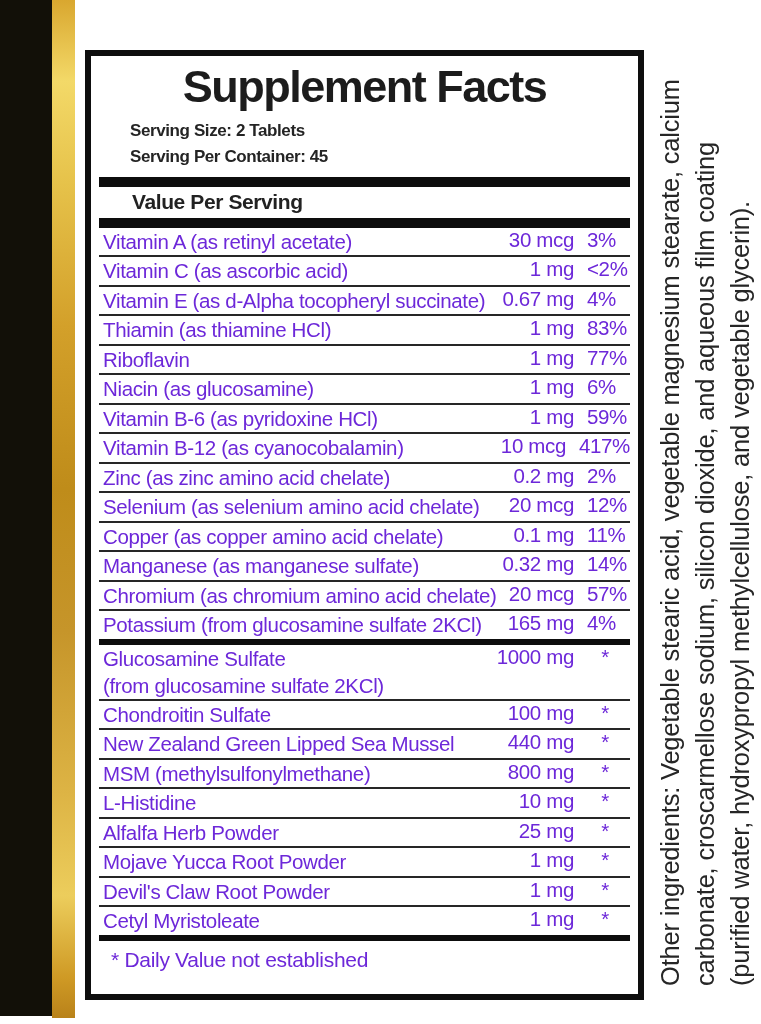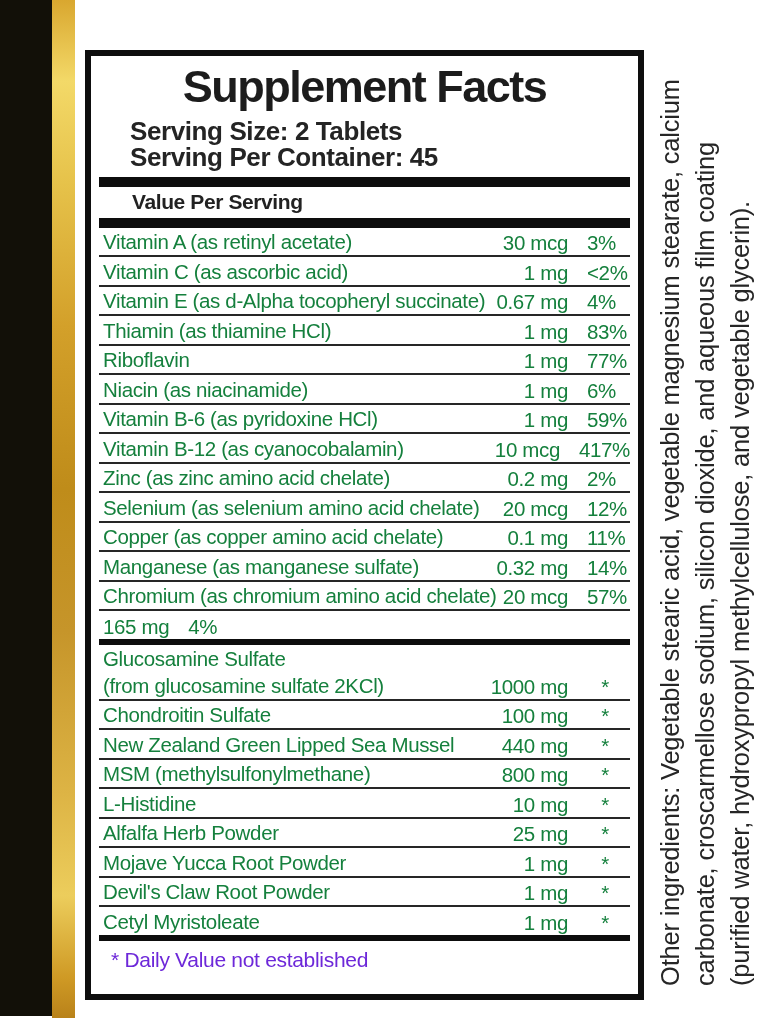--- a/index.html
+++ b/index.html
@@ -38,49 +38,48 @@
     margin-top: 5px;
     text-align: center;
     font-size: 45px;
     font-weight: bold;
     letter-spacing: -1.5px;
     color: #1c1c1c;
     line-height: 1.15;
   }
   .serving-block {
     margin: 5px 0 7px 39px;
-    font-size: 26px;
+    font-size: 17px;
     font-weight: bold;
     letter-spacing: -0.4px;
     line-height: 26px;
     color: #242424;
   }
   .bar-thick { height: 10px; background: #0d0d0d; margin: 0 8px; }
   .bar-mid   { height: 6px;  background: #0d0d0d; margin: 0 8px; }
 
   .col-header {
     margin: 0 8px;
     padding: 3px 0 4px 33px;
     font-size: 21px;
     font-weight: bold;
     letter-spacing: -0.4px;
     color: #222;
   }
 
   .rows { margin: 0 8px; }
   .row {
     display: flex;
-    align-items: flex-end;
+    align-items: flex-start;
     min-height: 27.5px;
     border-bottom: 2px solid #262626;
     font-size: 20.5px;
     letter-spacing: -0.35px;
-    color: #15803d;
+    color: #6d28d9;
     padding: 0 0 0 4px;
-    gap: 6px;
   }
   .rows .row:last-child { border-bottom: none; }
   .row .name { flex: 1 1 auto; min-width: 0; white-space: nowrap; line-height: 27px; }
   .row .name .name2 { line-height: 27px; }
   .row .amt { flex: 0 0 auto; white-space: nowrap; text-align: right; padding-right: 6px; }
   .row .dv  { flex: 0 0 50px; white-space: nowrap; padding-left: 7px; box-sizing: border-box; }
   .row .dv.star { text-align: center; padding-left: 0; }
 
   .footnote {
     margin: 0 8px;
@@ -158,21 +157,21 @@
     <div class="dv">83%</div>
   </div>
 
   <div class="row">
     <div class="name"><span>Riboflavin</span></div>
     <div class="amt">1 mg</div>
     <div class="dv">77%</div>
   </div>
 
   <div class="row">
-    <div class="name"><span>Niacin (as niacinamide)</span></div>
+    <div class="name"><span>Niacin (as glucosamine)</span></div>
     <div class="amt">1 mg</div>
     <div class="dv">6%</div>
   </div>
 
   <div class="row">
     <div class="name"><span>Vitamin B-6 (as pyridoxine HCl)</span></div>
     <div class="amt">1 mg</div>
     <div class="dv">59%</div>
   </div>
 
@@ -206,20 +205,21 @@
     <div class="dv">14%</div>
   </div>
 
   <div class="row">
     <div class="name"><span>Chromium (as chromium amino acid chelate)</span></div>
     <div class="amt">20 mcg</div>
     <div class="dv">57%</div>
   </div>
 
   <div class="row">
+    <div class="name"><span>Potassium (from glucosamine sulfate 2KCl)</span></div>
     <div class="amt">165 mg</div>
     <div class="dv">4%</div>
   </div>
 </div>
 
       <div class="bar-mid"></div>
 
       <div class="rows" id="extra-rows">
   <div class="row">
     <div class="name"><span>Glucosamine Sulfate</span><div class="name2">(from glucosamine sulfate 2KCl)</div></div>

